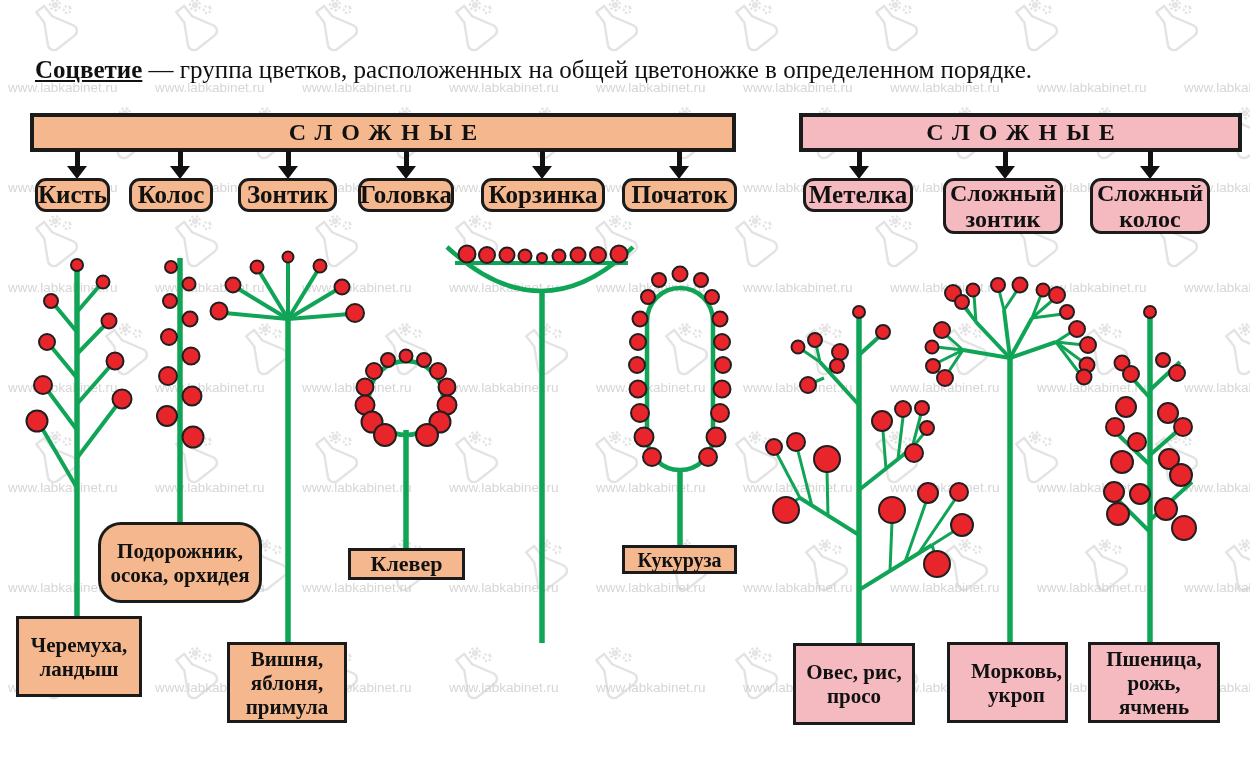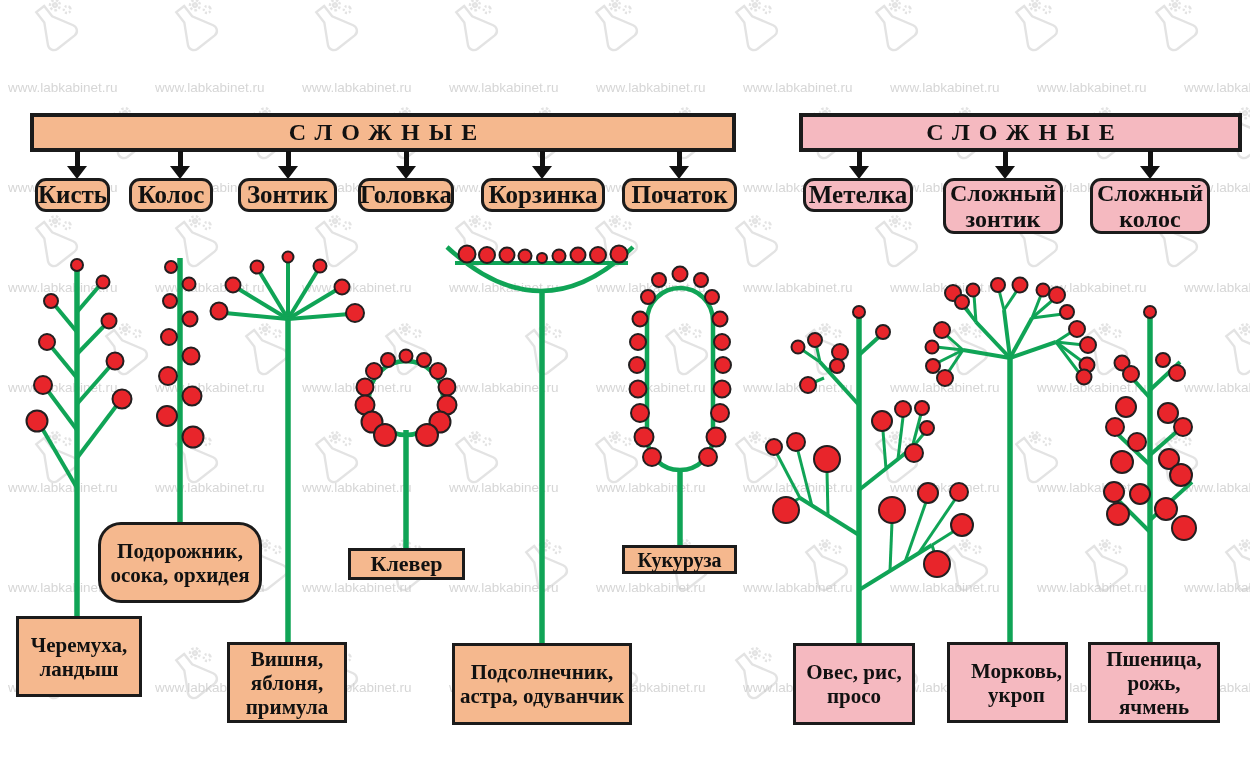--- a/index.html
+++ b/index.html
@@ -436,20 +436,24 @@
       <circle class="fl" cx="1168" cy="413" r="10"></circle>
       <circle class="fl" cx="1183" cy="427" r="9"></circle>
       <circle class="fl" cx="1169" cy="459" r="10"></circle>
       <circle class="fl" cx="1181" cy="475" r="11"></circle>
       <circle class="fl" cx="1166" cy="509" r="11"></circle>
       <circle class="fl" cx="1184" cy="528" r="12"></circle>
     </g>
   </svg>
 
 
+  <div class="ui definition">
+    <span class="term">Соцветие</span>
+    <span>— группа цветков, расположенных на общей цветоножке в определенном порядке.</span>
+  </div>
 
   <div class="ui ghdr ghdr-simple">СЛОЖНЫЕ</div>
   <div class="ui ghdr ghdr-complex">СЛОЖНЫЕ</div>
 
   <div class="ui arrow" style="left:67px">
       <div class="shaft"></div>
       <div class="head"></div>
     </div>
   <div class="ui arrow" style="left:170px">
       <div class="shaft"></div>
@@ -491,19 +495,18 @@
   <div class="ui tbox t4">Корзинка</div>
   <div class="ui tbox t5">Початок</div>
   <div class="ui tbox t6 pink">Метелка</div>
   <div class="ui tbox t7 pink two">Сложный зонтик</div>
   <div class="ui tbox t8 pink two">Сложный колос</div>
 
   <div class="ui ebox e0">Черемуха, ландыш</div>
   <div class="ui ebox e1">Подорожник, осока, орхидея</div>
   <div class="ui ebox e2">Вишня, яблоня, примула</div>
   <div class="ui ebox e3">Клевер</div>
-  <div class="ui ebox e4">Подсолнечник, астра, одуванчик</div>
   <div class="ui ebox e5">Кукуруза</div>
   <div class="ui ebox e6 pink">Овес, рис, просо</div>
   <div class="ui ebox e7 pink">Морковь, укроп</div>
   <div class="ui ebox e8 pink">Пшеница, рожь, ячмень</div>
 
 </div>
 
 </body></html>

